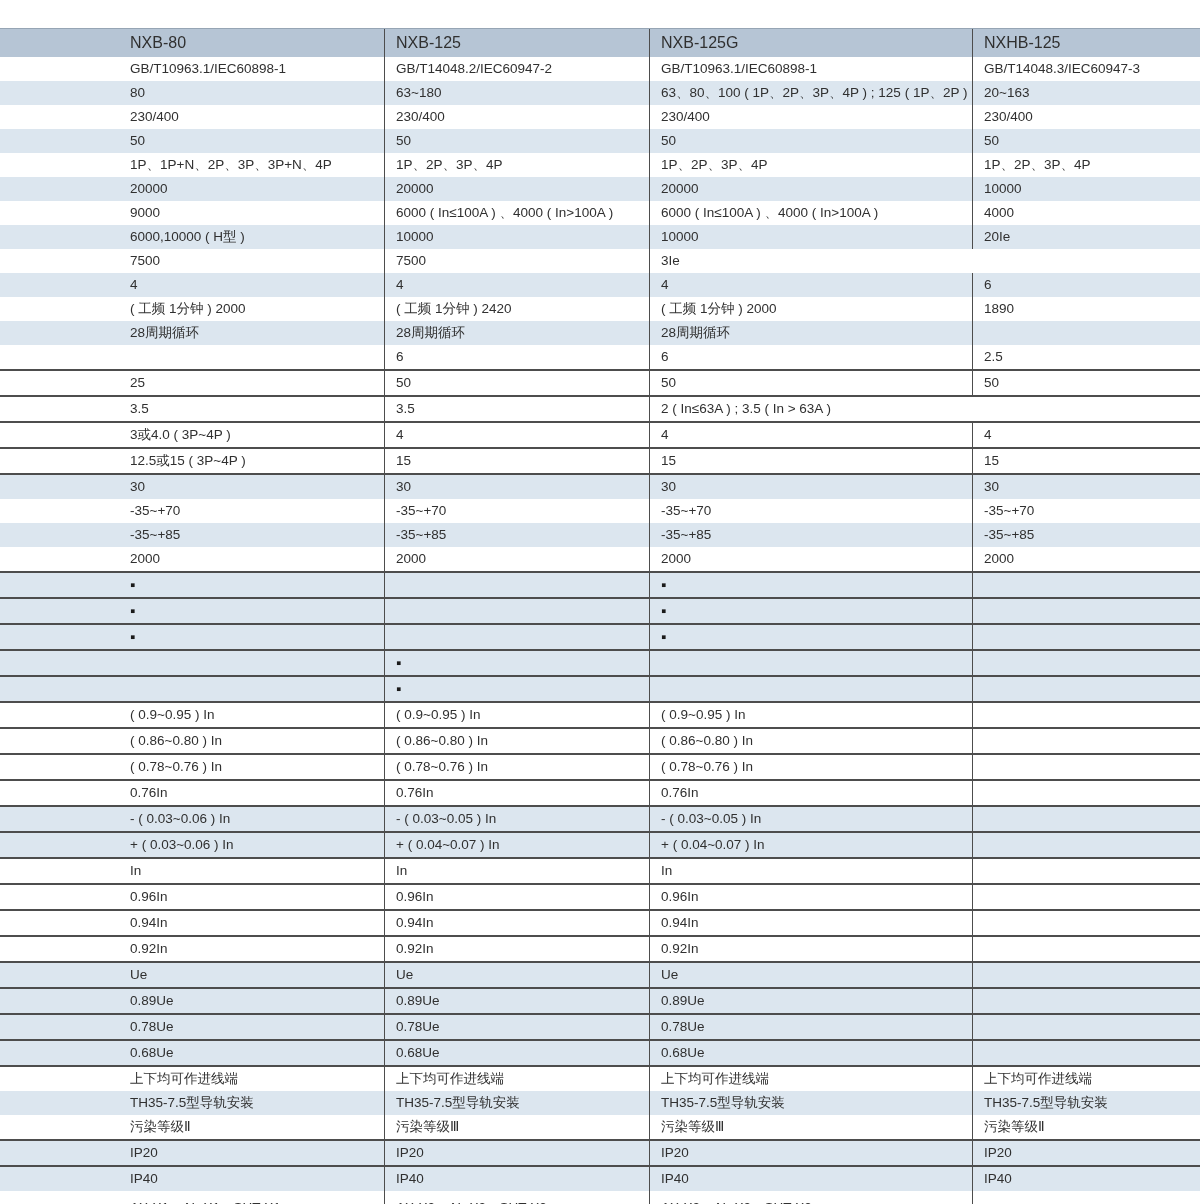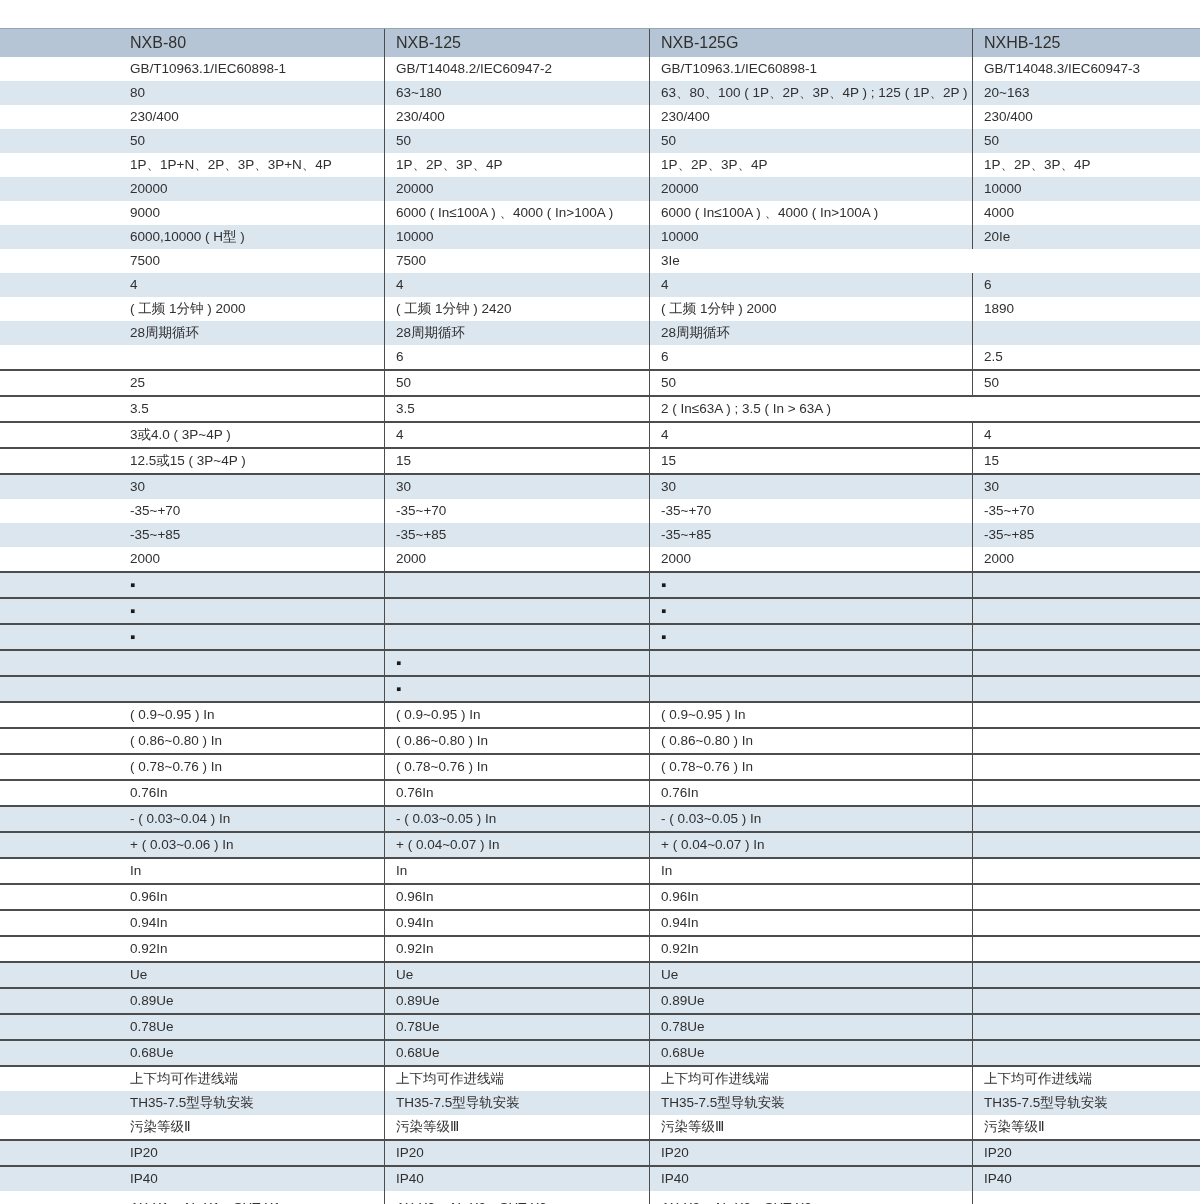--- a/index.html
+++ b/index.html
@@ -232,21 +232,21 @@
         <div class="cell" data-name="table-cell">( 0.78~0.76 ) In</div>
         <div class="cell" data-name="table-cell"></div>
       </div>
       <div class="row white line" data-name="table-row">
         <div class="cell" data-name="table-cell">0.76In</div>
         <div class="cell" data-name="table-cell">0.76In</div>
         <div class="cell" data-name="table-cell">0.76In</div>
         <div class="cell" data-name="table-cell"></div>
       </div>
       <div class="row stripe line" data-name="table-row">
-        <div class="cell" data-name="table-cell">- ( 0.03~0.04 ) In</div>
+        <div class="cell" data-name="table-cell">- ( 0.03~0.06 ) In</div>
         <div class="cell" data-name="table-cell">- ( 0.03~0.05 ) In</div>
         <div class="cell" data-name="table-cell">- ( 0.03~0.05 ) In</div>
         <div class="cell" data-name="table-cell"></div>
       </div>
       <div class="row stripe line" data-name="table-row">
         <div class="cell" data-name="table-cell">+ ( 0.03~0.06 ) In</div>
         <div class="cell" data-name="table-cell">+ ( 0.04~0.07 ) In</div>
         <div class="cell" data-name="table-cell">+ ( 0.04~0.07 ) In</div>
         <div class="cell" data-name="table-cell"></div>
       </div>

